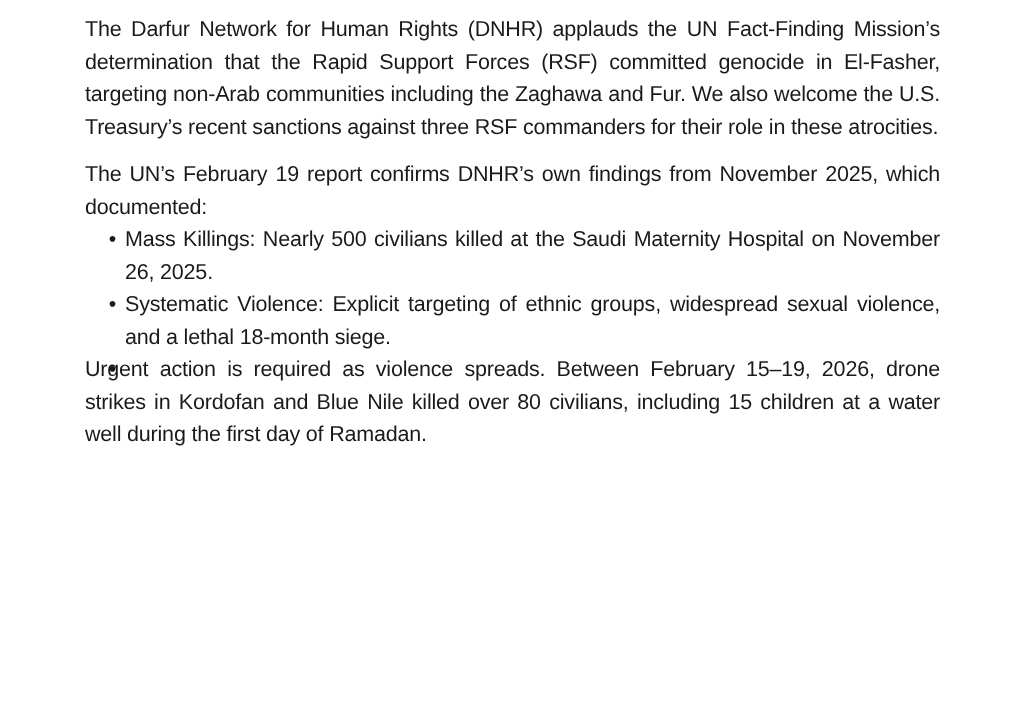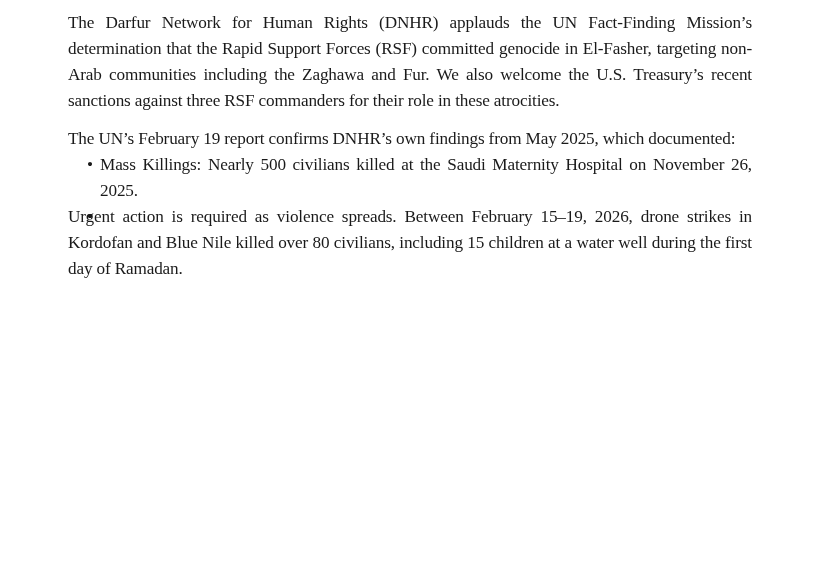--- a/index.html
+++ b/index.html
@@ -11,21 +11,21 @@
       width: 820px;
       height: 580px;
       overflow: hidden;
       position: relative;
     }
     .article {
       position: absolute;
       left: 68px;
       top: 10px;
       width: 684px;
-      font-family: Liberation Serif, serif;
+      font-family: Liberation Sans, sans-serif;
       font-size: 17.2px;
       line-height: 26px;
       color: #1a1a1a;
       letter-spacing: -0.15px;
     }
     .article p {
       margin: 0;
       text-align: justify;
     }
     .p1 { margin-bottom: 12px !important; }
@@ -46,29 +46,30 @@
       left: -13px;
       top: 0;
     }
   </style>
 </head>
 <body>
 
 <div class="article">
   <p class="p1">The Darfur Network for Human Rights (DNHR) applauds the UN Fact-Finding Mission’s determination that the Rapid Support Forces (RSF) committed genocide in El-Fasher, targeting non-Arab communities including the Zaghawa and Fur. We also welcome the U.S. Treasury’s recent sanctions against three RSF commanders for their role in these atrocities.</p>
 
-  <p class="p2">The UN’s February 19 report confirms DNHR’s own findings from May 2025, which documented:</p>
+  <p class="p2">The UN’s February 19 report confirms DNHR’s own findings from November 2025, which documented:</p>
 
   <ul class="findings">
     <li>
       <span class="bullet">•</span>
       <span>Mass Killings: Nearly 500 civilians killed at the Saudi Maternity Hospital on November 26, 2025.</span>
     </li>
     <li>
       <span class="bullet">•</span>
+      <span>Systematic Violence: Explicit targeting of ethnic groups, widespread sexual violence, and a lethal 18-month siege.</span>
     </li>
     <li>
       <span class="bullet">•</span>
     </li>
   </ul>
 
 
   <p class="p4">Urgent action is required as violence spreads. Between February 15–19, 2026, drone strikes in Kordofan and Blue Nile killed over 80 civilians, including 15 children at a water well during the first day of Ramadan.</p>
 </div>
 

